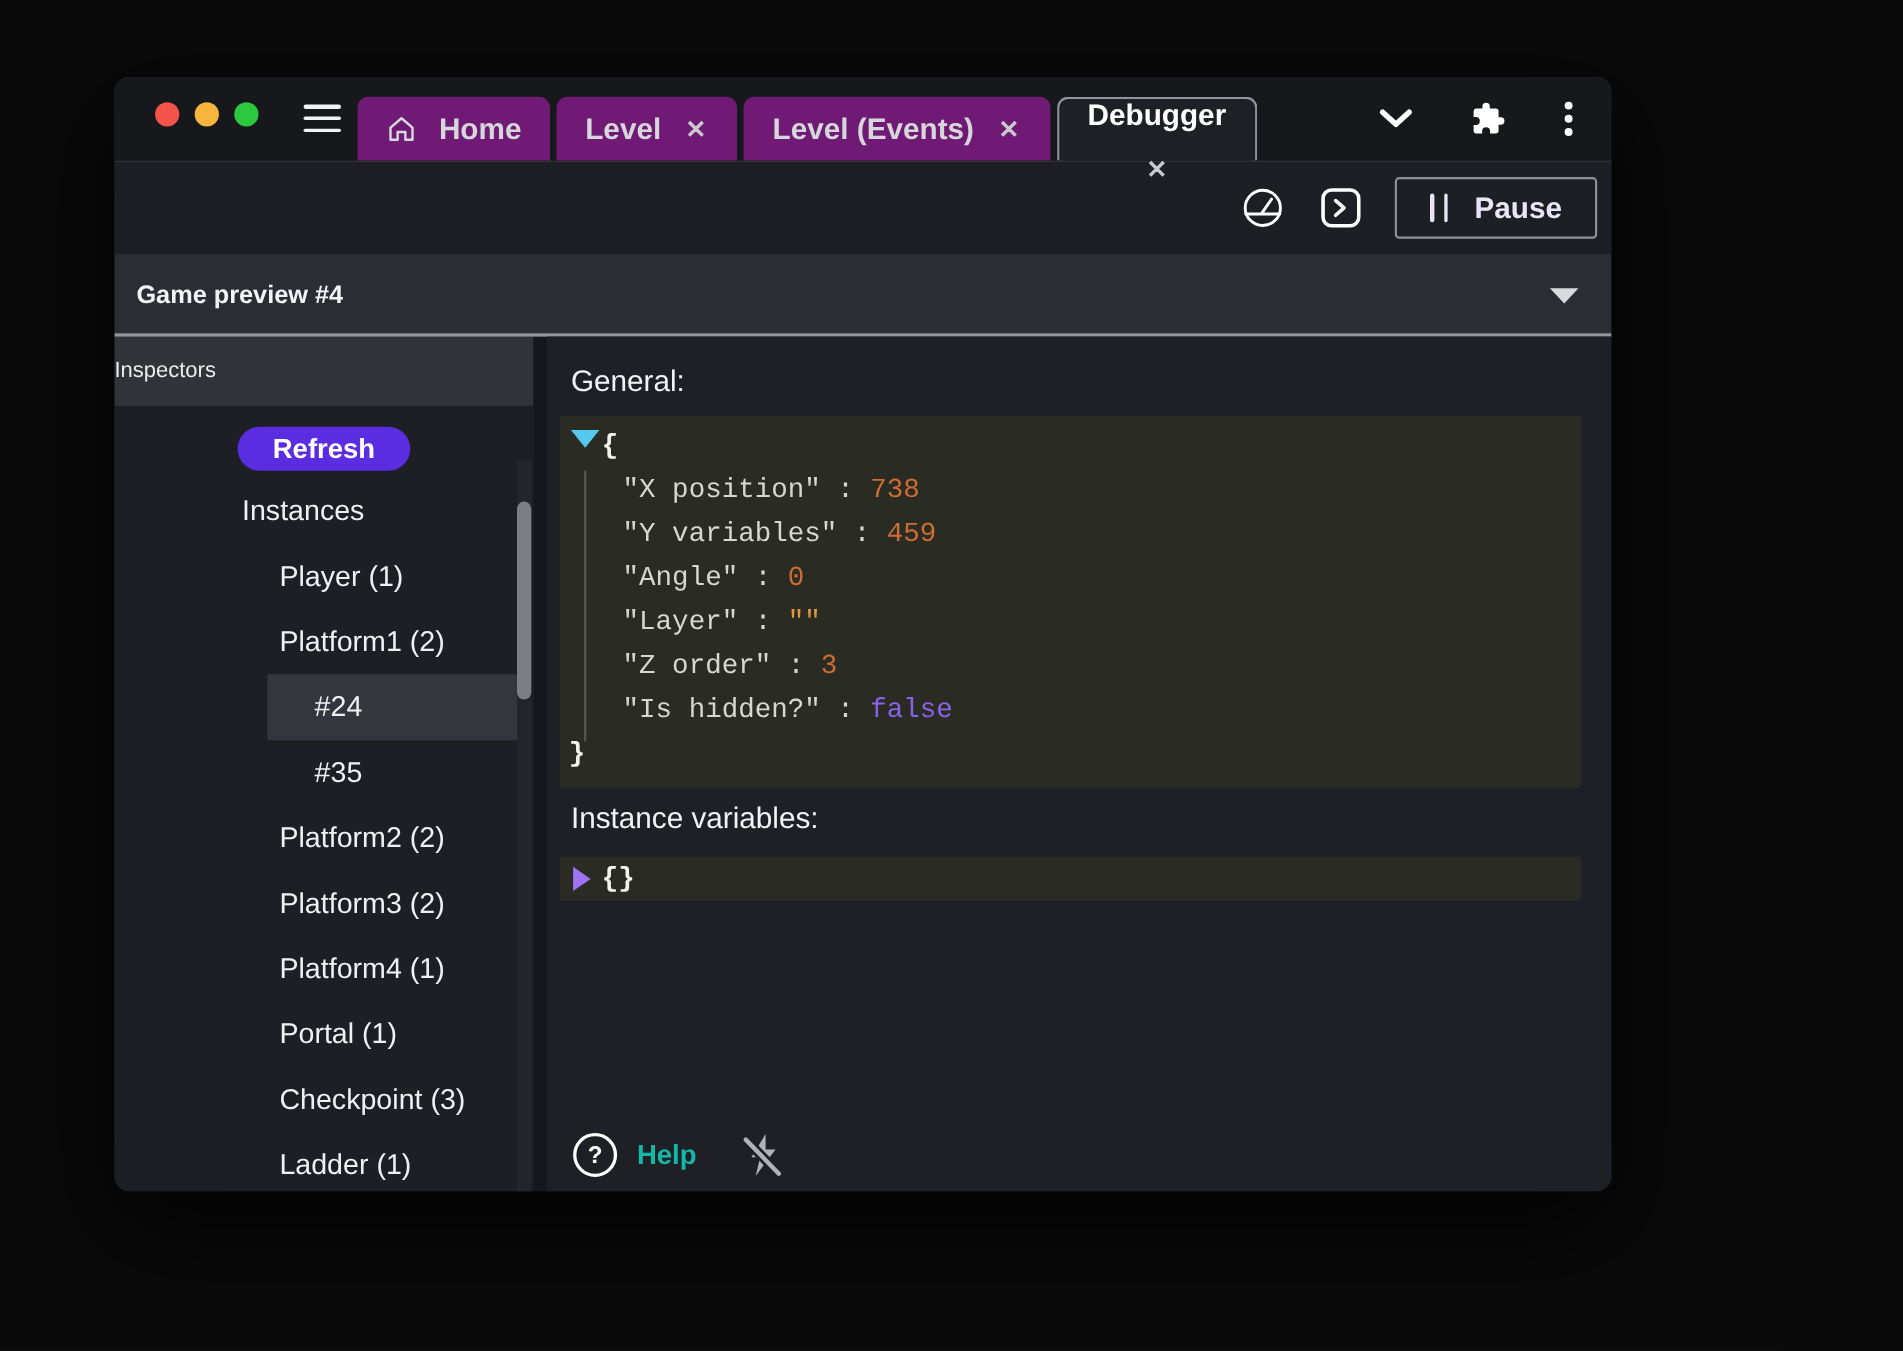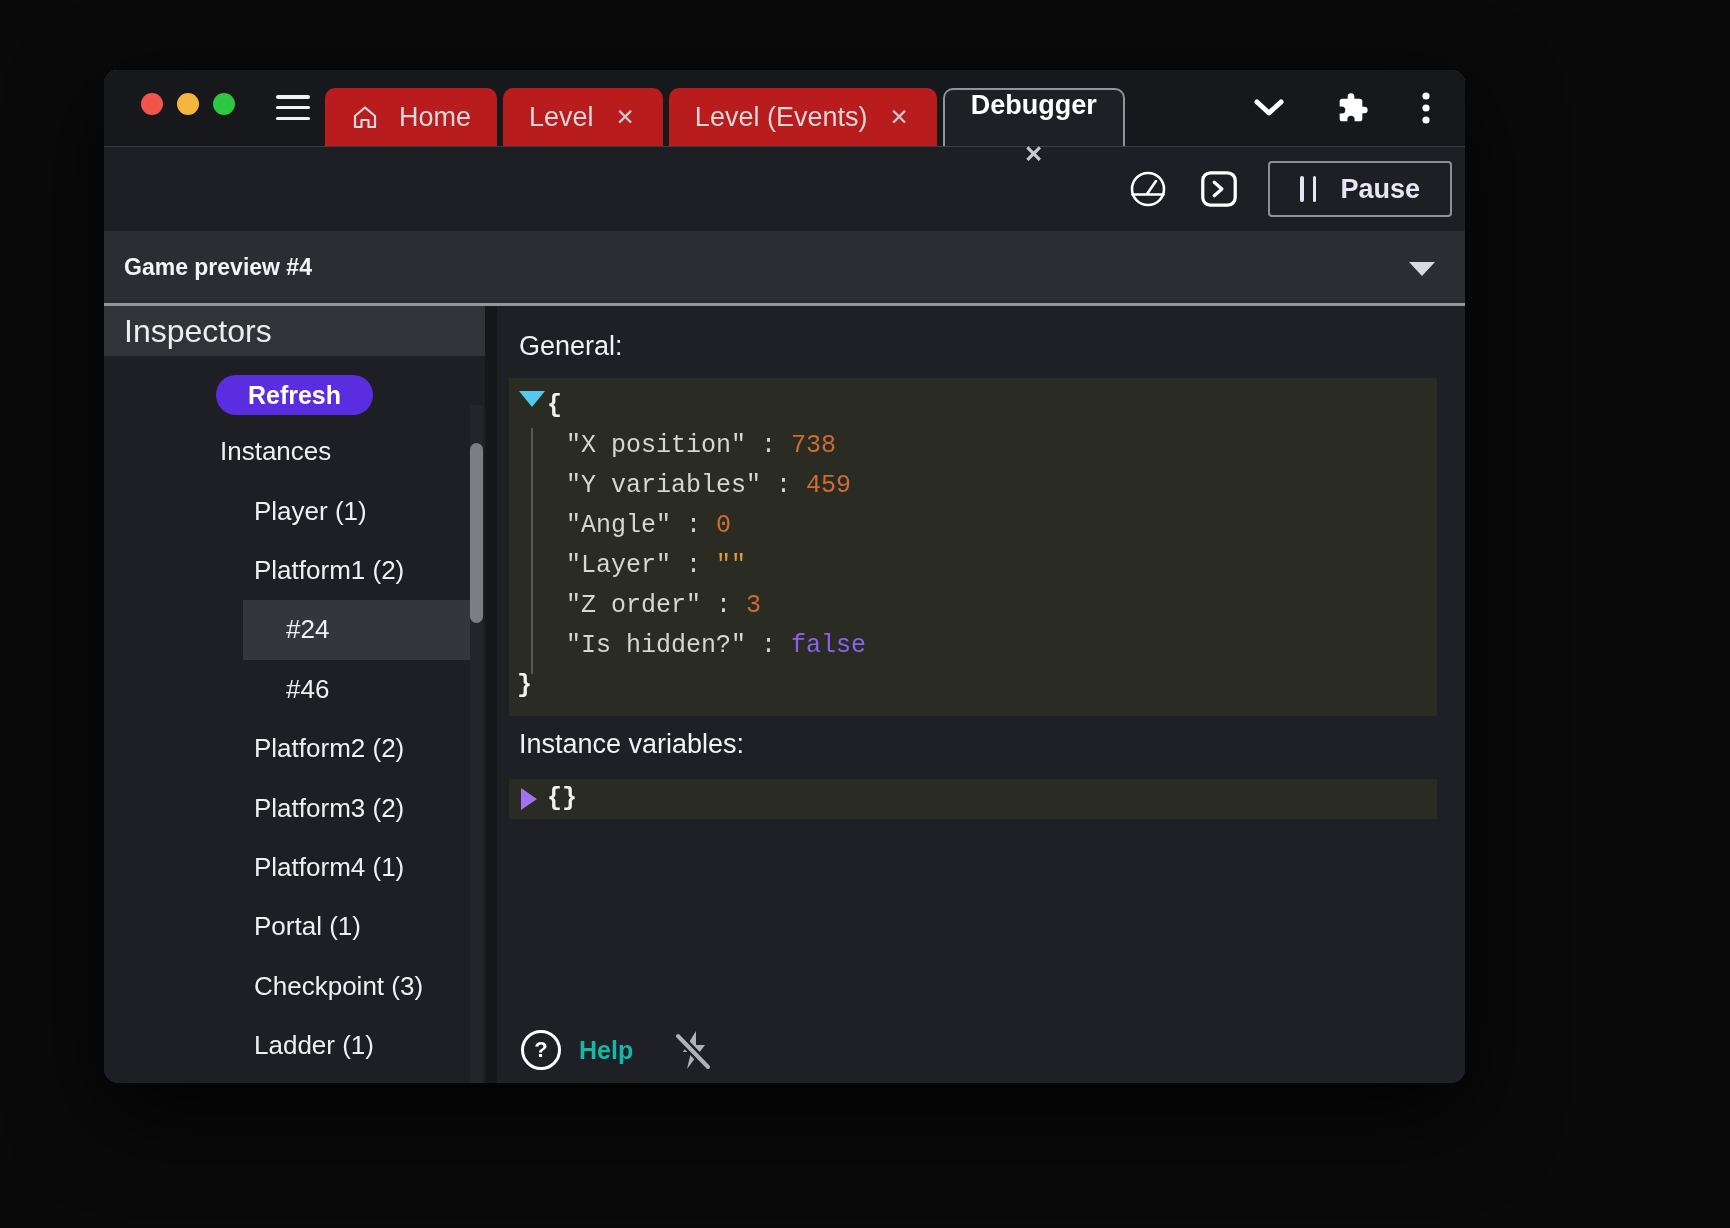--- a/index.html
+++ b/index.html
@@ -16,22 +16,22 @@
   .tabbar{position:relative;height:76px;background:#17181c;}
   .lights{position:absolute;left:37px;top:23px;display:flex;gap:14px;}
   .light{width:22px;height:22px;border-radius:50%;}
   .light.red{background:#f2544c;}
   .light.yellow{background:#f6b63d;}
   .light.green{background:#2bc840;}
   .hamburger{position:absolute;left:172px;top:25px;width:34px;height:25px;
     display:flex;flex-direction:column;justify-content:space-between;cursor:pointer;}
   .hamburger span{display:block;height:3.5px;background:#f2f2f4;border-radius:2px;}
   .tabs{position:absolute;left:221px;bottom:0;display:flex;gap:6px;align-items:flex-end;}
-  .tab{height:58px;background:#b91c1c;border-radius:10px 10px 0 0;display:flex;
-    align-items:center;padding:0 26px;gap:20px;color:#d6d7da;font-size:27px;cursor:pointer;}
+  .tab{height:58px;background:#701a75;border-radius:10px 10px 0 0;display:flex;
+    align-items:center;padding:0 26px;gap:20px;color:#d6d7da;font-size:27px;cursor:pointer;font-weight:bold;}
   .tab.active{background:#1e2026;border:2px solid #93949b;border-bottom:none;
     color:#ffffff;font-weight:bold;height:56px;flex-direction:column;}
   .tab .close{font-size:23px;color:#c9cace;line-height:1;padding:2px;}
   .tab .home-ic{display:flex;}
   .tabbar-right{position:absolute;right:34px;top:0;height:76px;display:flex;
     align-items:center;gap:52px;}
   
   .toolbar{height:84px;background:#1d1f25;display:flex;justify-content:flex-end;
     align-items:center;gap:28px;padding-right:13px;border-top:1px solid #3c3d42;}
   .icon-btn{display:flex;align-items:center;justify-content:center;cursor:pointer;}
@@ -43,22 +43,22 @@
   
   .preview-row{height:72px;background:#2b2d33;border-bottom:3px solid #95969a;
     display:flex;align-items:center;padding-left:20px;position:relative;cursor:pointer;}
   .preview-title{font-size:23px;font-weight:bold;color:#f4f4f6;}
   .preview-caret{position:absolute;right:30px;top:31px;width:0;height:0;
     border-left:13px solid transparent;border-right:13px solid transparent;
     border-top:14px solid #d9dade;}
   
   .content{display:flex;height:778px;}
   .sidebar{width:381px;display:flex;flex-direction:column;}
-  .sidebar-header{height:50px;background:#313338;color:#eceded;font-size:32px;
-    display:flex;align-items:center;padding-left:20px;}
+  .sidebar-header{height:63px;background:#313338;color:#eceded;font-size:20px;
+    display:flex;align-items:center;}
   .sidebar-body{flex:1;background:#1d1f24;position:relative;overflow:hidden;}
   .refresh-btn{display:block;margin:19px auto 0;height:40px;padding:0 32px;
     background:var(--accent,#5b2de1);border:none;border-radius:28px;color:#fff;
     font-weight:bold;font-size:25px;font-family:"Liberation Sans",sans-serif;cursor:pointer;}
   .ins-list{margin-top:7px;}
   .ins-row{height:59.4px;display:flex;align-items:center;font-size:26px;
     color:#f0f0f2;position:relative;cursor:pointer;}
   .ins-row .lbl{position:relative;z-index:1;margin-left:10px;}
   .ind-0 .lbl{padding-left:106px;}
   .ind-1 .lbl{padding-left:140px;}
@@ -205,21 +205,21 @@
           <div class="ins-row ind-1">
               <span class="lbl">Player (1)</span>
             </div>
           <div class="ins-row ind-1">
               <span class="lbl">Platform1 (2)</span>
             </div>
           <div class="ins-row ind-2 selected">
               <span class="lbl">#24</span>
             </div>
           <div class="ins-row ind-2">
-              <span class="lbl">#46</span>
+              <span class="lbl">#35</span>
             </div>
           <div class="ins-row ind-1">
               <span class="lbl">Platform2 (2)</span>
             </div>
           <div class="ins-row ind-1">
               <span class="lbl">Platform3 (2)</span>
             </div>
           <div class="ins-row ind-1">
               <span class="lbl">Platform4 (1)</span>
             </div>

